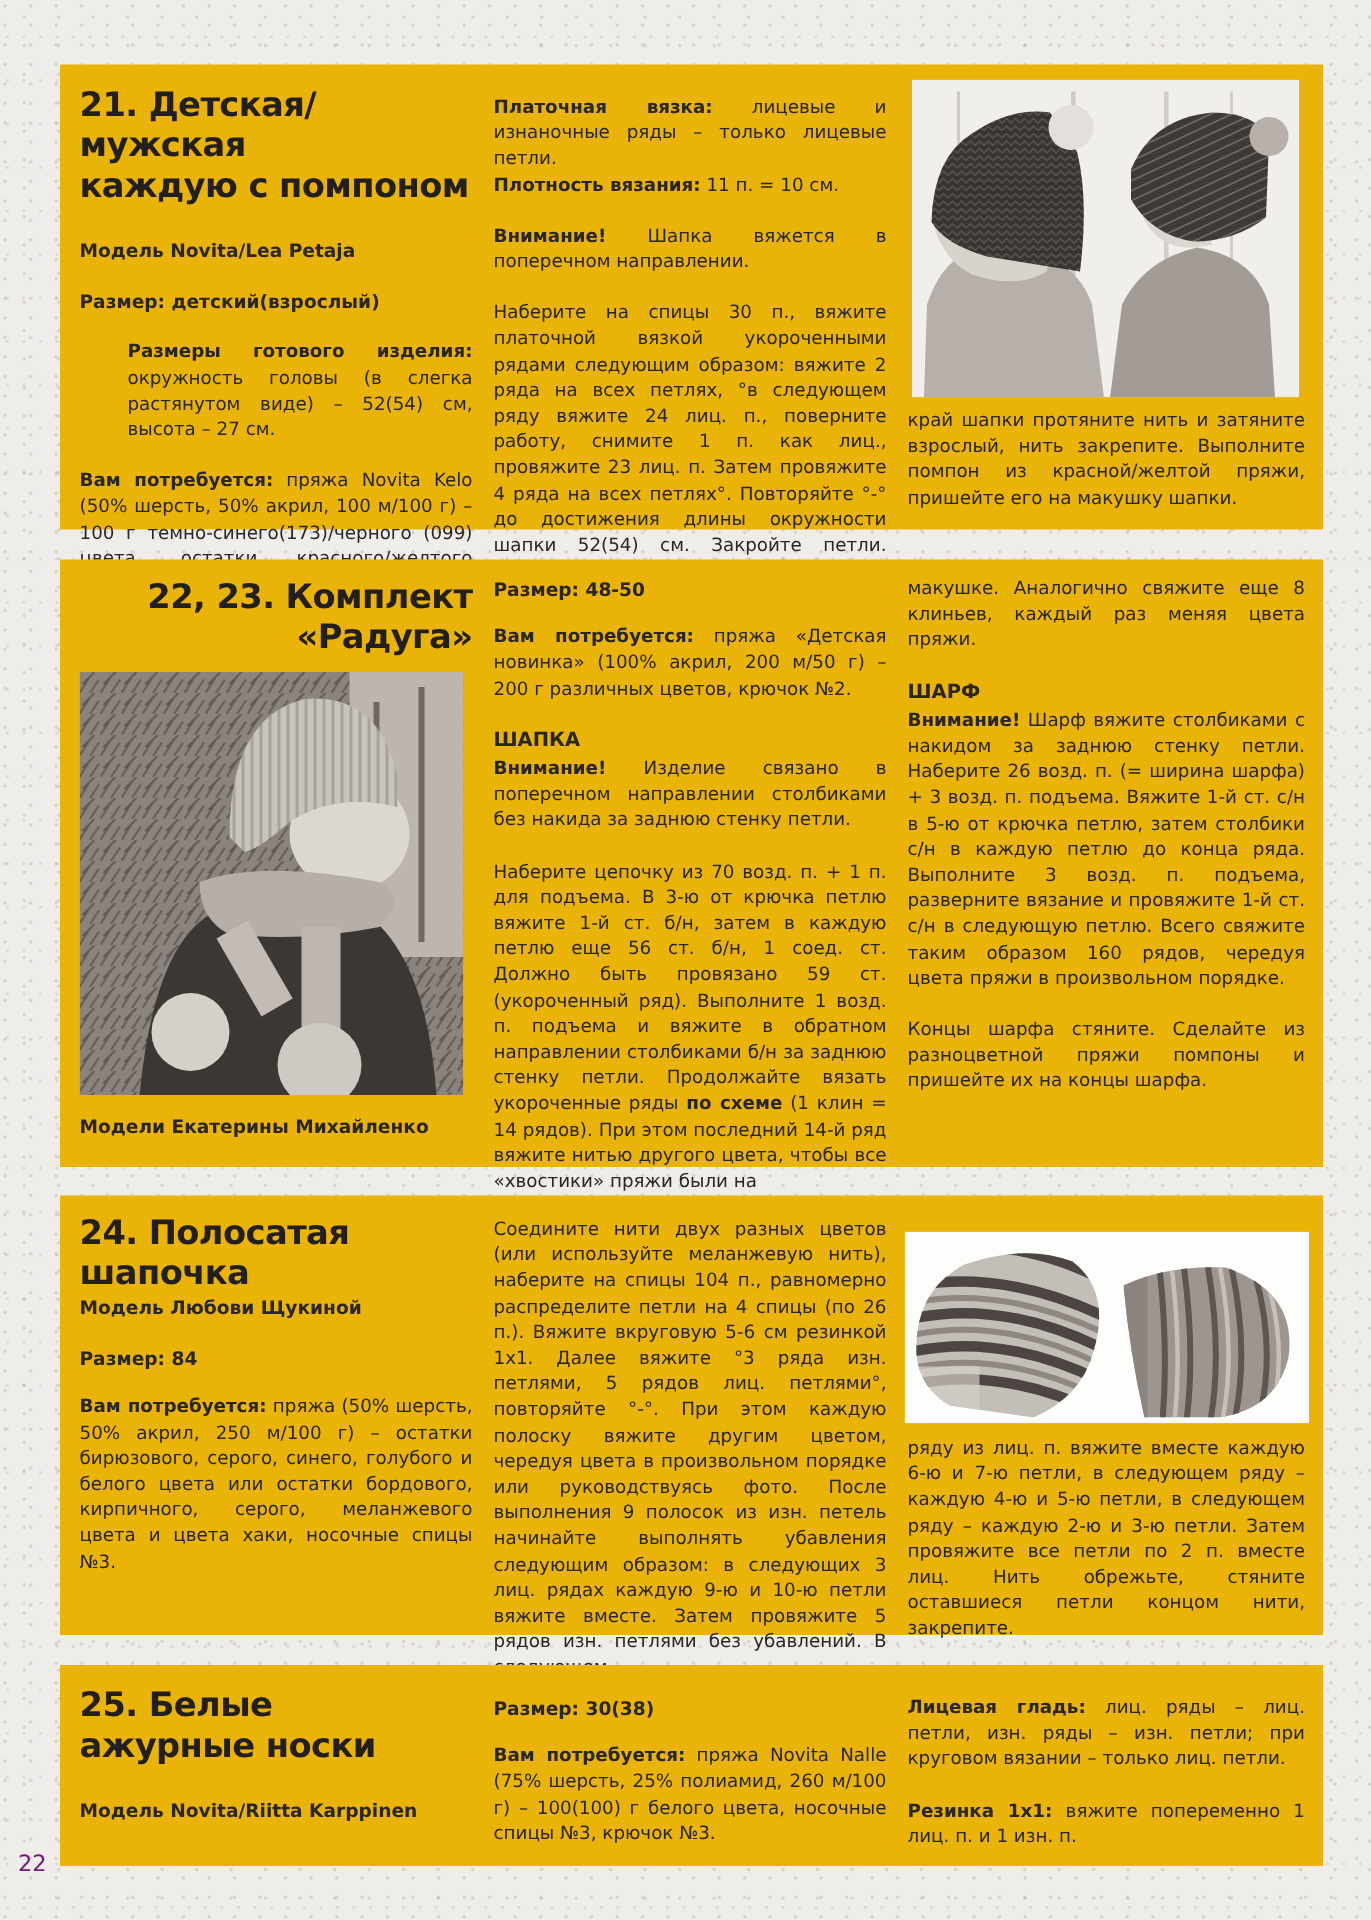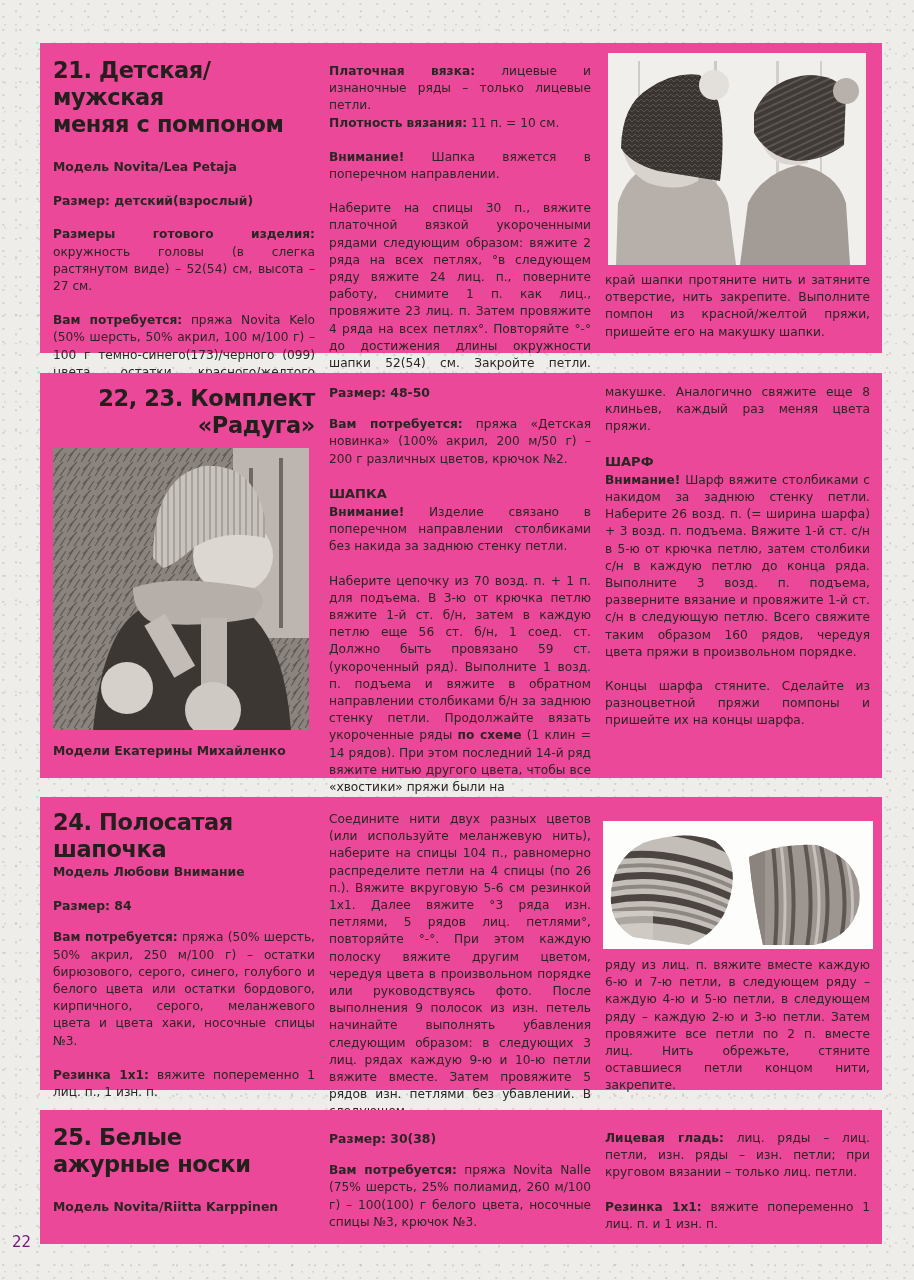--- a/index.html
+++ b/index.html
@@ -8,21 +8,21 @@
     background-color: #efedea;
     background-image:
       radial-gradient(circle at 20% 30%, rgba(160,155,150,.35) 0.8px, transparent 1.4px),
       radial-gradient(circle at 70% 60%, rgba(150,145,140,.3) 0.8px, transparent 1.4px),
       radial-gradient(circle at 45% 85%, rgba(170,165,160,.3) 0.7px, transparent 1.3px);
     background-size: 17px 13px, 23px 19px, 11px 29px;
     font-family: "DejaVu Sans", sans-serif;
     color: #2a2624;
   }
   .panel {
-    position: absolute; left: 40px; width: 842px; background: #ec4899;
+    position: absolute; left: 40px; width: 842px; background: #eab308;
   }
   .col { position: absolute; font-size: 12.2px; line-height: 17.2px; }
   .c1 { left: 13px; width: 262px; }
   .c2 { left: 289px; width: 262px; text-align: justify; }
   .c3 { left: 565px; width: 265px; text-align: justify; }
   .title {
     font-family: "DejaVu Sans", sans-serif; font-weight: bold;
     font-size: 22.5px; line-height: 27px; letter-spacing: -0.4px; color: #231f1d;
     margin: 0;
   }
@@ -35,28 +35,28 @@
   .page-num { position: absolute; left: 12px; top: 1233px; font-size: 15px; color: #701a75; }
   svg { display: block; }
 </style>
 </head>
 <body>
 
 <div class="panel" style="top:43px;height:310px;">
   <div class="col c1" style="top:14px;">
     <h2 class="title">
       <span>21. Детская/мужская</span><br>
-      <span>меняя с помпоном</span>
+      <span>каждую с помпоном</span>
     </h2>
     <p class="model" style="margin-top:20px;">Модель Novita/Lea Petaja</p>
     <p class="model" style="margin-top:17px;">
       <span>Размер:</span>
       <span>детский(взрослый)</span>
     </p>
-    <p class="p" style="margin-top:17px;text-align:justify;">
+    <p class="p" style="margin-top:17px;text-align:justify;margin-left:32px;">
       <span class="b">Размеры готового изделия:</span><span> окружность головы (в слегка растянутом виде) – 52(54) см, высота – 27 см.</span>
     </p>
     <p class="p tight" style="text-align:justify;">
       <span class="b">Вам потребуется:</span><span> пряжа Novita Kelo (50% шерсть, 50% акрил, 100 м/100 г) – 100 г темно-синего(173)/черного (099) цвета, остатки красного/желтого цвета, спицы №8.</span>
     </p>
   </div>
 
   <div class="col c2" style="top:20px;">
     <p class="p tight">
       <span class="b">Платочная вязка:</span><span> лицевые и изнаночные ряды – только лицевые петли.</span>
@@ -94,21 +94,21 @@
       <circle cx="106" cy="32" r="15" fill="#e3dfdb"></circle>
 
       <path d="M140 150 Q155 120 190 112 Q228 118 238 150 L242 212 L132 212 Z" fill="#a39c96"></path>
       <path d="M150 80 Q160 120 200 110 L196 80 Z" fill="#dcd6d1"></path>
       <path d="M146 60 Q160 26 200 22 Q230 22 238 40 L236 92 Q215 108 188 108 Q160 104 146 80 Z" fill="url(#knitB)"></path>
       <circle cx="238" cy="38" r="13" fill="#b8b1ab"></circle>
     </svg>
   </div>
 
   <div class="col c3" style="top:229px;">
-    <p class="p tight">край шапки протяните нить и затяните отверстие, нить закрепите. Выполните помпон из красной/желтой пряжи, пришейте его на макушку шапки.</p>
+    <p class="p tight">край шапки протяните нить и затяните взрослый, нить закрепите. Выполните помпон из красной/желтой пряжи, пришейте его на макушку шапки.</p>
   </div>
 </div>
 
 <div class="panel" style="top:373px;height:405px;">
   <div class="col c1" style="top:12px;text-align:right;">
     <h2 class="title">
       <span>22, 23. Комплект</span><br>
       <span>«Радуга»</span>
     </h2>
   </div>
@@ -171,30 +171,27 @@
     <p class="p tight">Концы шарфа стяните. Сделайте из разноцветной пряжи помпоны и пришейте их на концы шарфа.</p>
   </div>
 </div>
 
 <div class="panel" style="top:797px;height:293px;">
   <div class="col c1" style="top:12px;">
     <h2 class="title">
       <span>24. Полосатая</span><br>
       <span>шапочка</span>
     </h2>
-    <p class="model" style="margin-top:0;">Модель Любови Внимание</p>
+    <p class="model" style="margin-top:0;">Модель Любови Щукиной</p>
     <p class="model" style="margin-top:17px;">
       <span>Размер:</span>
       <span>84</span>
     </p>
     <p class="p" style="margin-top:15px;text-align:justify;">
       <span class="b">Вам потребуется:</span><span> пряжа (50% шерсть, 50% акрил, 250 м/100 г) – остатки бирюзового, серого, синего, голубого и белого цвета или остатки бордового, кирпичного, серого, меланжевого цвета и цвета хаки, носочные спицы №3.</span>
-    </p>
-    <p class="p tight" style="text-align:justify;">
-      <span class="b">Резинка 1х1:</span><span> вяжите попеременно 1 лиц. п., 1 изн. п.</span>
     </p>
   </div>
 
   <div class="col c2" style="top:14px;">
     <p class="p tight">Соедините нити двух разных цветов (или используйте меланжевую нить), наберите на спицы 104 п., равномерно распределите петли на 4 спицы (по 26 п.). Вяжите вкруговую 5-6 см резинкой 1х1. Далее вяжите °3 ряда изн. петлями, 5 рядов лиц. петлями°, повторяйте °-°. При этом каждую полоску вяжите другим цветом, чередуя цвета в произвольном порядке или руководствуясь фото. После выполнения 9 полосок из изн. петель начинайте выполнять убавления следующим образом: в следующих 3 лиц. рядах каждую 9-ю и 10-ю петли вяжите вместе. Затем провяжите 5 рядов изн. петлями без убавлений. В следующем</p>
   </div>
 
   <div class="photo" style="left:563px;top:24px;width:270px;height:128px;">
     <svg width="270" height="128" viewBox="0 0 270 128">
       <rect width="270" height="128" fill="#fdfdfc"></rect>

